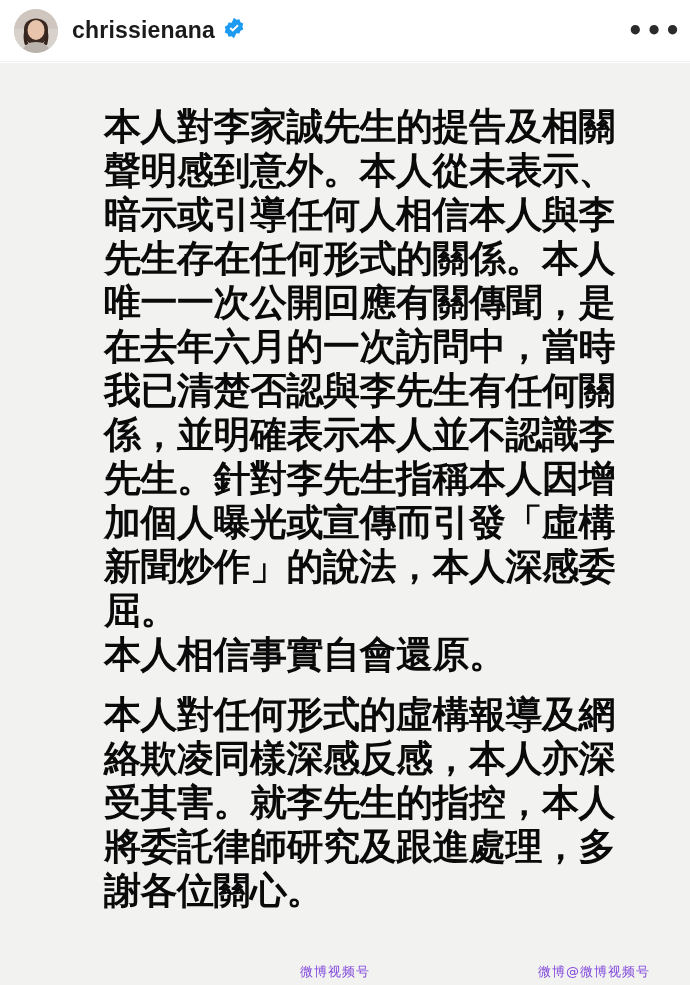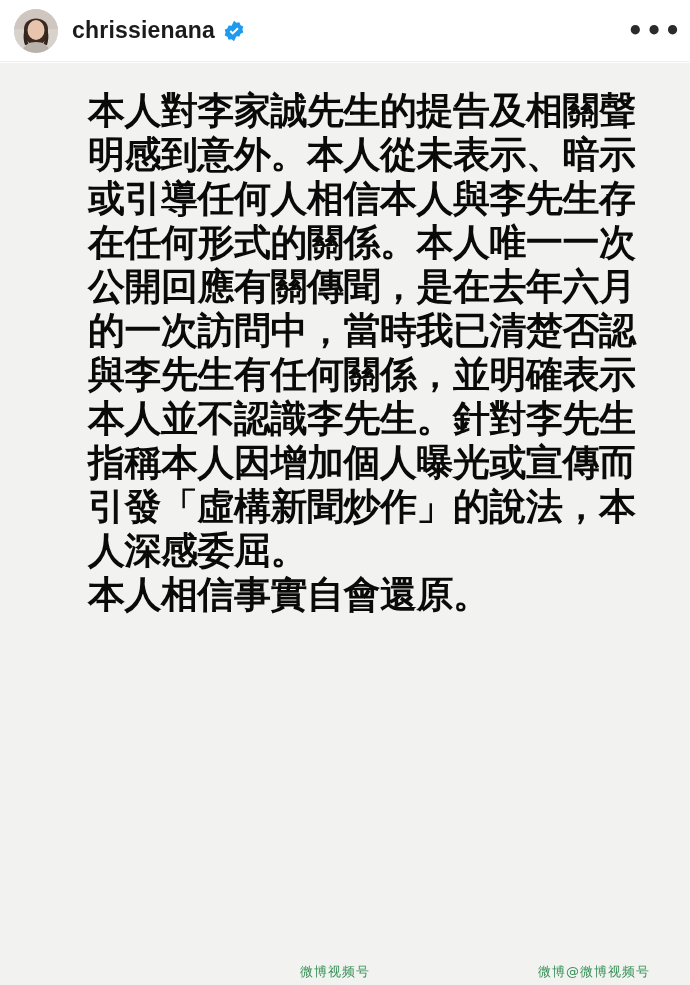--- a/index.html
+++ b/index.html
@@ -31,21 +31,20 @@
     border-radius: 50%;
     flex: 0 0 44px;
     overflow: hidden;
     background: #cfc8c4;
     position: relative;
   }
   .avatar svg { display: block; width: 100%; height: 100%; }
 
   .username-wrap {
     display: flex;
-    align-items: center;
     margin-left: 14px;
     flex: 1 1 auto;
     min-width: 0;
   }
   .username {
     font-size: 23px;
     font-weight: bold;
     color: #1b1b1b;
     letter-spacing: .2px;
     font-family: "Liberation Sans", sans-serif;
@@ -87,35 +86,35 @@
   }
   .statement-text {
     font-family: "DejaVu Sans", sans-serif;
     font-weight: bold;
     font-size: 37px;
     line-height: 1.19;
     color: #0a0a0a;
     letter-spacing: -0.5px;
     white-space: pre-wrap;
     word-break: break-all;
-    margin: 0;
+    margin: 16px;
   }
 
   
   .watermark {
     position: absolute;
     bottom: 4px;
     left: 0;
     right: 0;
     display: flex;
     justify-content: space-between;
     padding: 0 40px 0 300px;
     box-sizing: border-box;
     font-size: 13px;
-    color: #15803d;
+    color: #6d28d9;
     letter-spacing: 1px;
     font-family: "DejaVu Sans", sans-serif;
   }
   .watermark span { opacity: .85; }
 </style>
 </head>
 <body>
 
 <div class="post-header">
 
@@ -153,18 +152,19 @@
     </div>
   </div>
 
   <div class="more-btn">•••</div>
 </div>
 
 <div class="statement-card">
   <p class="statement-text">本人對李家誠先生的提告及相關聲明感到意外。本人從未表示、暗示或引導任何人相信本人與李先生存在任何形式的關係。本人唯一一次公開回應有關傳聞，是在去年六月的一次訪問中，當時我已清楚否認與李先生有任何關係，並明確表示本人並不認識李先生。針對李先生指稱本人因增加個人曝光或宣傳而引發「虛構新聞炒作」的說法，本人深感委屈。
 本人相信事實自會還原。</p>
   <span class="para-gap"></span>
+  <p class="statement-text">本人對任何形式的虛構報導及網絡欺凌同樣深感反感，本人亦深受其害。就李先生的指控，本人將委託律師研究及跟進處理，多謝各位關心。</p>
 
   <div class="watermark">
     <span>微博视频号</span>
     <span>微博@微博视频号</span>
   </div>
 </div>
 
 </body></html>

